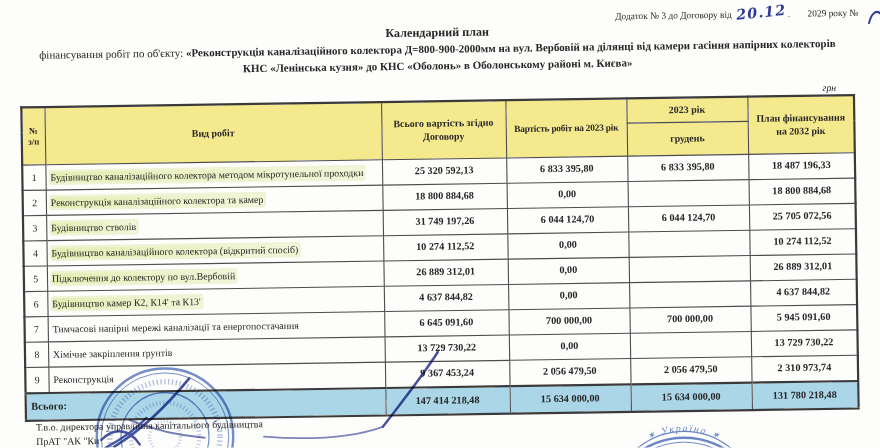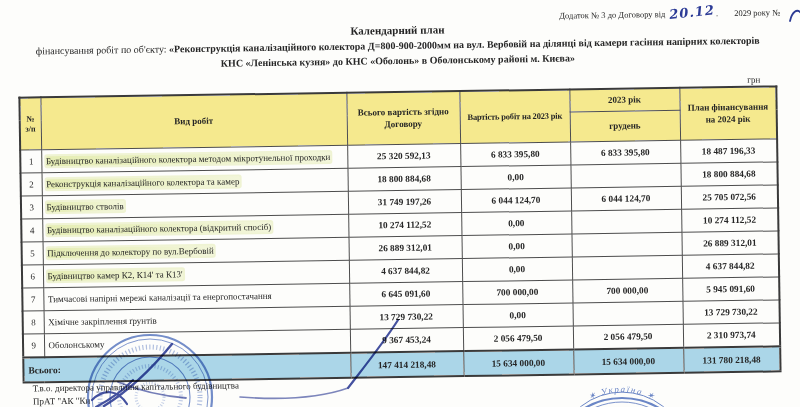--- a/index.html
+++ b/index.html
@@ -18,21 +18,21 @@
   .hand{font-family:"DejaVu Serif",serif;font-style:italic;font-weight:bold;
         font-size:13px;color:var(--ink);letter-spacing:1px;
         display:inline-block;transform:rotate(-5deg);margin:0 1px 0 4px;}
   .annex .gap{display:inline-block;width:16px;}
 
   .title{position:absolute;top:24px;left:0;width:800px;text-align:center;
          font-weight:bold;font-size:11px;}
   .subtitle{position:absolute;top:38px;left:28px;width:744px;text-align:center;
             font-size:10px;line-height:1.5;}
   .subtitle b{font-weight:bold;}
-  .grn{position:absolute;top:80px;right:38px;font-size:9px;}
+  .grn{position:absolute;top:80px;right:38px;font-style:italic;font-size:9px;}
 
   
   .tablewrap{position:absolute;left:20px;top:91px;width:757px;}
   table{border-collapse:collapse;table-layout:fixed;width:757px;}
   th,td{border:1px solid #4d4d4d;padding:0 3px;overflow:hidden;}
   table{border:2px solid #3a3a3a;}
   thead th{background:var(--header-bg);font-weight:bold;font-size:9px;
            line-height:1.25;text-align:center;vertical-align:middle;}
   thead tr.h1 th{height:21px;}
   thead tr.h2 th{height:29px;}
@@ -89,21 +89,21 @@
       <thead>
         <tr class="h1">
           <th rowspan="2" style="font-size:8px;">
             <span style="display:block">№</span>
             <span style="display:block">з/п</span>
           </th>
           <th rowspan="2">Вид робіт</th>
           <th rowspan="2">Всього вартість згідно Договору</th>
           <th rowspan="2" class="nowrap">Вартість робіт на 2023 рік</th>
           <th>2023 рік</th>
-          <th rowspan="2">План фінансування на 2024 рік</th>
+          <th rowspan="2">План фінансування на 2032 рік</th>
         </tr>
         <tr class="h2">
           <th>грудень</th>
         </tr>
       </thead>
       <tbody>
           <tr>
     <td class="c-num">1</td>
     <td class="c-work">
       <span class="work-text hl">Будівництво каналізаційного колектора методом мікротунельної проходки</span>
@@ -179,21 +179,21 @@
       <span class="work-text">Хімічне закріплення ґрунтів</span>
     </td>
     <td class="c-val">13 729 730,22</td>
     <td class="c-val">0,00</td>
     <td class="c-val"></td>
     <td class="c-val">13 729 730,22</td>
   </tr>
           <tr>
     <td class="c-num">9</td>
     <td class="c-work">
-      <span class="work-text">Оболонському</span>
+      <span class="work-text">Реконструкція</span>
     </td>
     <td class="c-val">9 367 453,24</td>
     <td class="c-val">2 056 479,50</td>
     <td class="c-val">2 056 479,50</td>
     <td class="c-val">2 310 973,74</td>
   </tr>
         </tbody>
       <tfoot>
         <tr class="total">
           <td colspan="2" class="t-label">Всього:</td>

